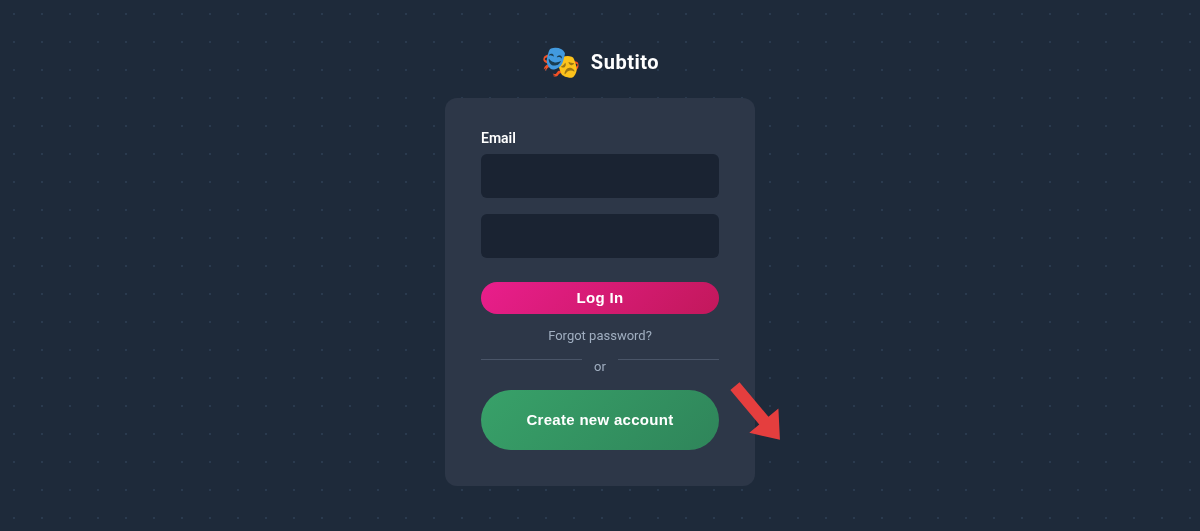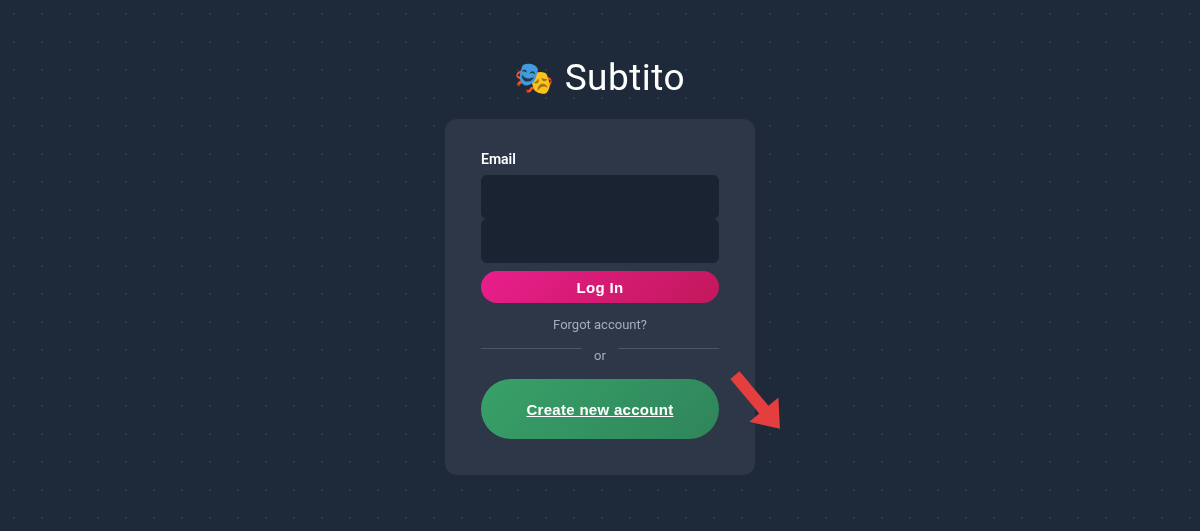--- a/index.html
+++ b/index.html
@@ -28,39 +28,40 @@
       gap: 10px;
       margin-bottom: 20px;
     }
 
     .app-logo {
       font-size: 32px;
       line-height: 1;
     }
 
     .app-title {
-      font-size: 37px;
-      font-weight: 400;
+      font-size: 20px;
+      font-weight: 700;
       color: #ffffff;
       letter-spacing: 0.5px;
     }
 
     .login-card {
       background-color: #2d3748;
       border-radius: 12px;
       padding: 32px 36px 36px;
       width: 310px;
       display: flex;
       flex-direction: column;
       gap: 0;
     }
 
     .field-group {
       display: flex;
       flex-direction: column;
+      margin-bottom: 16px;
     }
 
     .field-label {
       color: #ffffff;
       font-size: 14px;
       font-weight: 600;
       margin-bottom: 8px;
     }
 
     .field-input {
@@ -123,21 +124,20 @@
       background: linear-gradient(135deg, #38a169, #2f855a);
       color: #ffffff;
       border: none;
       border-radius: 50px;
       height: 60px;
       font-size: 15px;
       font-weight: 600;
       cursor: pointer;
       width: 100%;
       letter-spacing: 0.3px;
-      text-decoration: underline;
     }
 
     .arrow-svg {
       position: absolute;
       right: -75px;
       bottom: -15px;
       width: 90px;
       height: 90px;
       pointer-events: none;
     }
@@ -156,21 +156,21 @@
     <label class="field-label">Email</label>
     <input class="field-input" type="email" placeholder="" style="">
   </div>
 
   <div class="field-group">
     <input class="field-input" type="password" placeholder="" style="">
   </div>
 
   <button class="login-button">Log In</button>
 
-  <div class="forgot-password">Forgot account?</div>
+  <div class="forgot-password">Forgot password?</div>
 
   <div class="divider">
     <div class="divider-line"></div>
     <span class="divider-text">or</span>
     <div class="divider-line"></div>
   </div>
 
   <div class="create-account-wrapper">
     <button class="create-account-button">Create new account</button>
     

